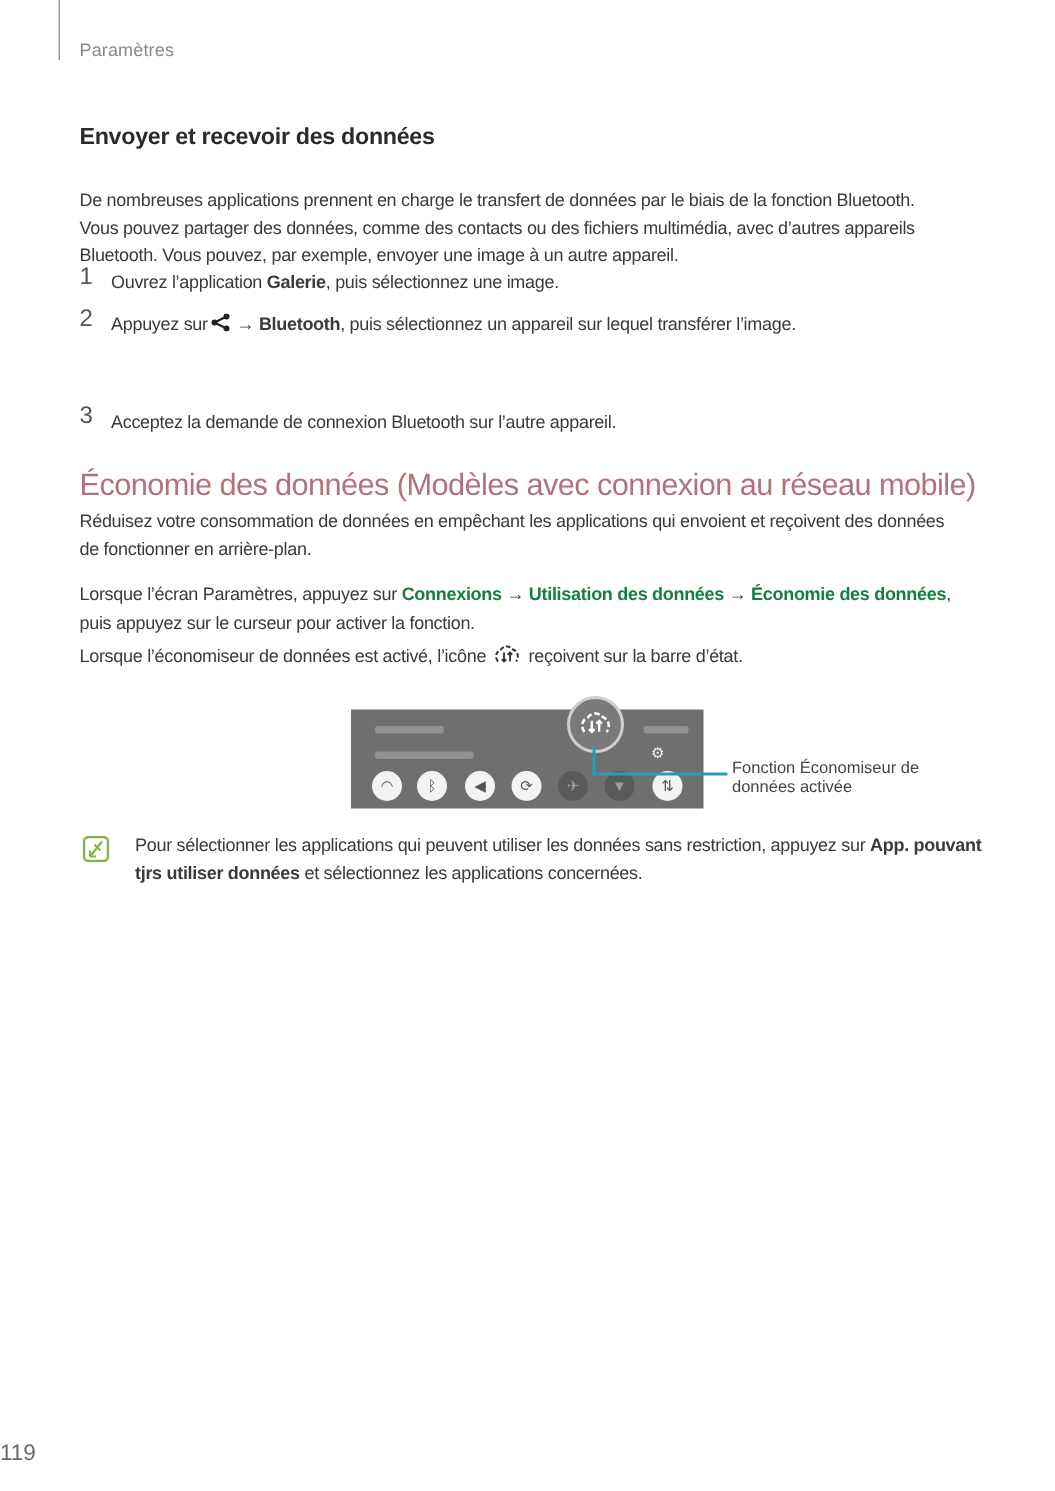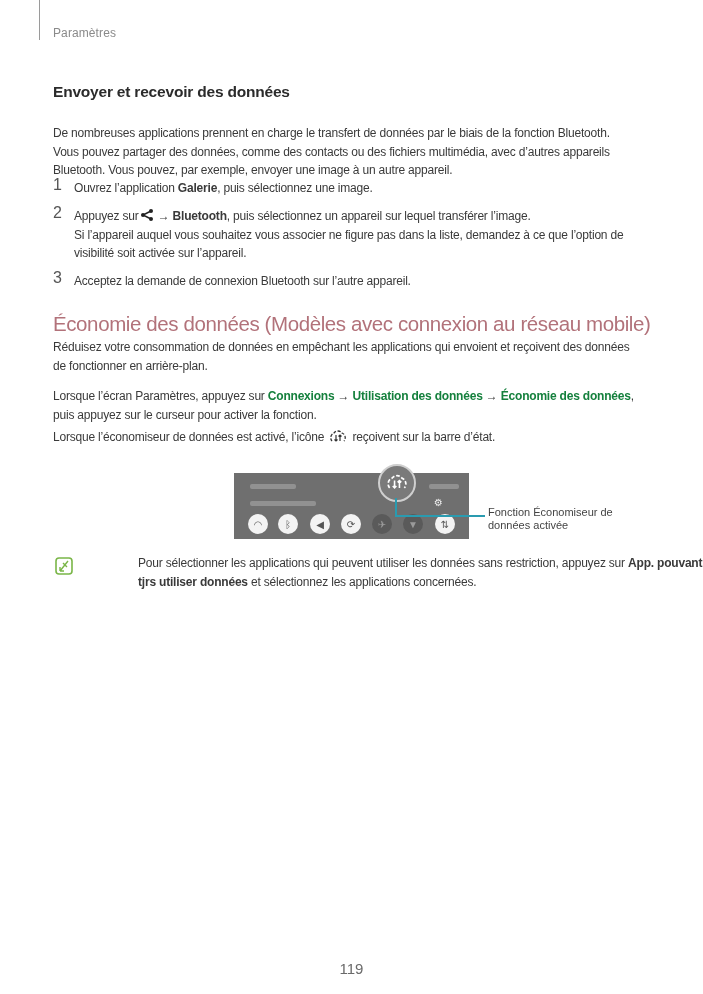--- a/index.html
+++ b/index.html
@@ -20,22 +20,22 @@
   .blur { position: absolute; height: 5px; background: #9a9a9a; border-radius: 2px; opacity: .8; }
   .qbtn { position: absolute; top: 514px; width: 20px; height: 20px; border-radius: 50%; background: #f3f3f3;
           display: flex; align-items: center; justify-content: center; font-size: 10px; color: #555; }
   .qbtn.off { background: #5a5a5a; color: #9a9a9a; }
   .bubble { position: absolute; left: 378px; top: 464px; width: 34px; height: 34px; border-radius: 50%;
             background: #7a7a7a; border: 2px solid #cfcfcf; display: flex; align-items: center; justify-content: center; }
   .callout-v { position: absolute; left: 395px; top: 498px; width: 2px; height: 19px; background: #2a9bb0; }
   .callout-h { position: absolute; left: 395px; top: 515px; width: 90px; height: 2px; background: #2a9bb0; }
   .callout-t { position: absolute; left: 488px; top: 506px; font-size: 11px; line-height: 13px; color: #444; }
   .note-icon { position: absolute; left: 55px; top: 557px; width: 18px; height: 18px; }
-  .note { position: absolute; left: 90px; top: 554px; width: 565px; font-size: 12px; line-height: 18.5px; color: #3a3a3a; letter-spacing: -0.2px; margin-left: 48px; }
-  .pageno { position: absolute; left: 0; width: 703px; top: 960px; text-align: center; font-size: 15px; color: #6a6a6a; }
+  .note { position: absolute; left: 90px; top: 554px; width: 565px; font-size: 12px; line-height: 18.5px; color: #3a3a3a; letter-spacing: -0.2px; }
+  .pageno { position: absolute; left: 0; width: 703px; top: 960px; text-align: left; font-size: 15px; color: #6a6a6a; }
 </style>
 </head>
 <body>
 
 <div class="hdr-rule"></div>
 <div class="hdr">Paramètres</div>
 
 <div class="h2">Envoyer et recevoir des données</div>
 <div class="p" style="top:124px;width:580px;">De nombreuses applications prennent en charge le transfert de données par le biais de la fonction Bluetooth. Vous pouvez partager des données, comme des contacts ou des fichiers multimédia, avec d’autres appareils Bluetooth. Vous pouvez, par exemple, envoyer une image à un autre appareil.</div>
 
@@ -48,21 +48,20 @@
 
 <div class="step" style="top:207px;">
   <span class="num">2</span>
   <div class="body">
     <span>Appuyez sur</span><svg class="share" viewBox="0 0 14 12">
         <circle cx="11" cy="2" r="2" fill="#222"></circle>
         <circle cx="3" cy="6" r="2" fill="#222"></circle>
         <circle cx="11" cy="10" r="2" fill="#222"></circle>
         <path d="M11 2 L3 6 L11 10" stroke="#222" stroke-width="1.5" fill="none"></path>
       </svg><span> → </span><b>Bluetooth</b><span>, puis sélectionnez un appareil sur lequel transférer l’image.</span>
-    <div>Si l’appareil auquel vous souhaitez vous associer ne figure pas dans la liste, demandez à ce que l’option de visibilité soit activée sur l’appareil.</div>
   </div>
 </div>
 
 <div class="step" style="top:272px;">
   <span class="num">3</span>
   <div class="body">Acceptez la demande de connexion Bluetooth sur l’autre appareil.</div>
 </div>
 
 <div class="h1">Économie des données (Modèles avec connexion au réseau mobile)</div>
 <div class="p" style="top:338px;width:580px;">Réduisez votre consommation de données en empêchant les applications qui envoient et reçoivent des données de fonctionner en arrière-plan.</div>

